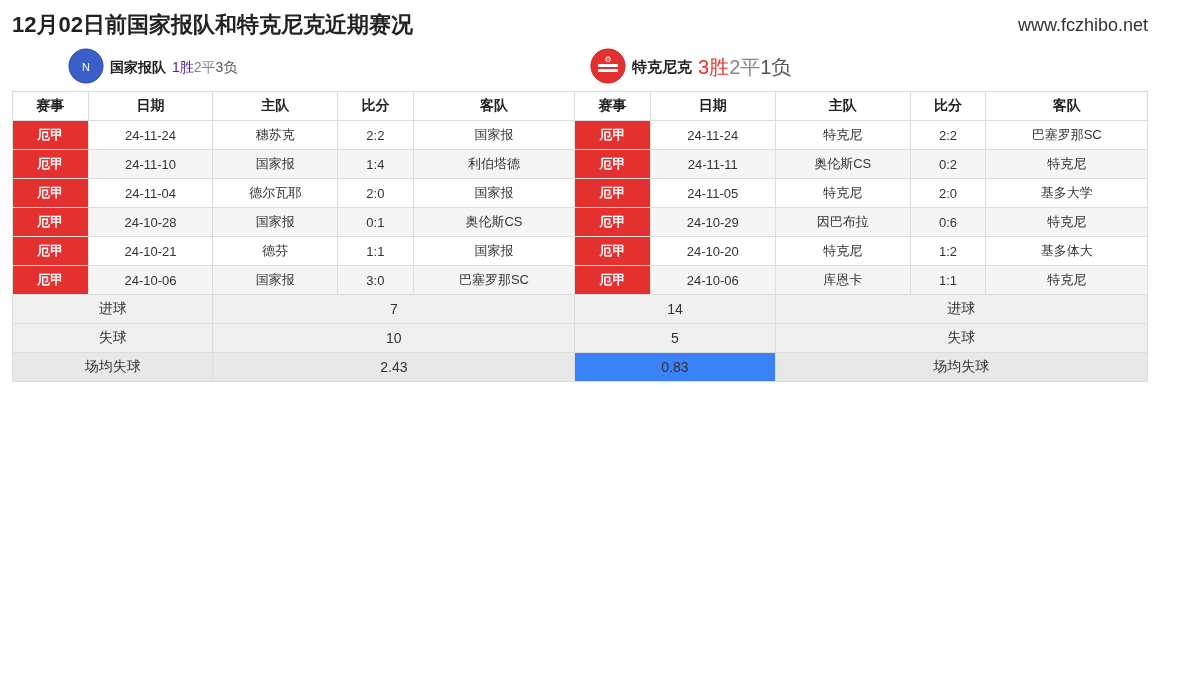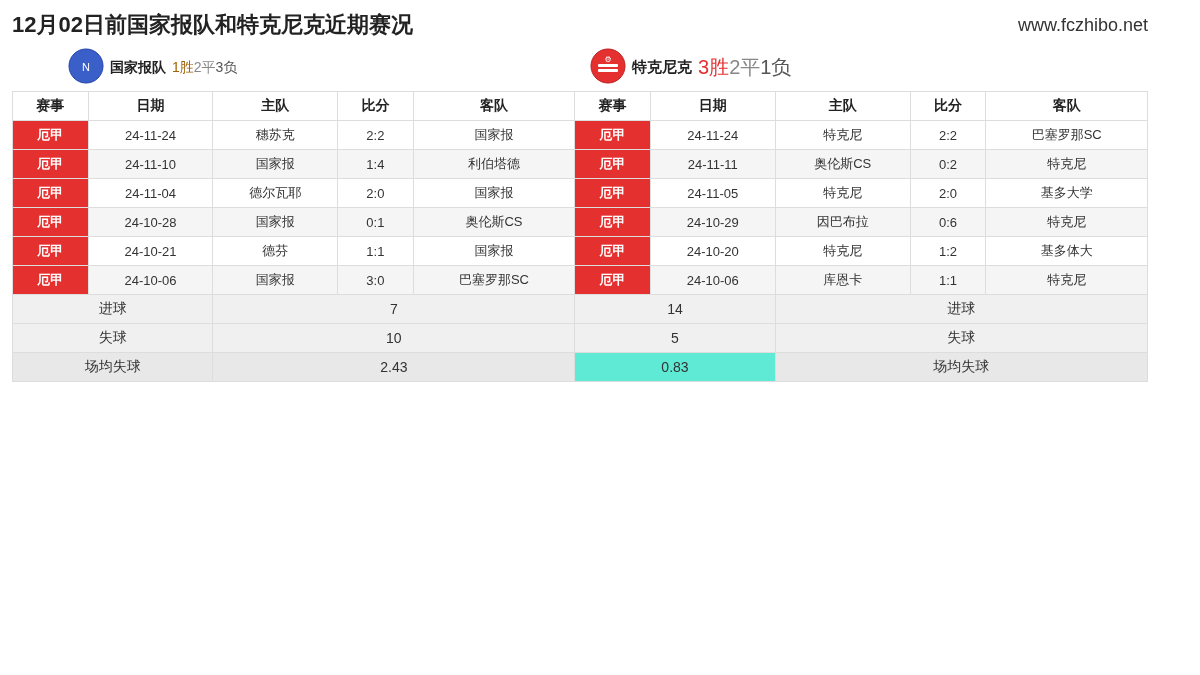--- a/index.html
+++ b/index.html
@@ -73,21 +73,21 @@
       <div style="width:50px;"></div>
 
       <div>
         <svg width="36" height="36" viewBox="0 0 36 36">
           <circle cx="18" cy="18" r="17" fill="#3a5fc8" stroke="#2244aa" stroke-width="1"></circle>
           <text x="18" y="23" text-anchor="middle" fill="#fff" font-size="11" font-family="Arial">N</text>
         </svg>
       </div>
       <span style="font-size:14px;font-weight:bold;color:#222;">国家报队</span>
       <span style="font-size:14px;">
-        <span style="color:#a16207;">1胜</span><span style="color:#888;">2平</span><span style="color:#555;">3负</span>
+        <span style="color:#4c1d95;">1胜</span><span style="color:#888;">2平</span><span style="color:#555;">3负</span>
       </span>
     </div>
 
     <div style="flex:1; display:flex; align-items:center; gap:6px; justify-content:flex-start; padding-left:20px;">
       <div>
         <svg width="36" height="36" viewBox="0 0 36 36">
           <circle cx="18" cy="18" r="17" fill="#e53030" stroke="#bb2020" stroke-width="1"></circle>
           <text x="18" y="14" text-anchor="middle" fill="#fff" font-size="8" font-family="Arial">⚙</text>
           <rect x="8" y="16" width="20" height="3" fill="#fff" rx="1"></rect>
           <rect x="8" y="21" width="20" height="3" fill="#fff" rx="1"></rect>
@@ -199,18 +199,18 @@
   </tr>
         <tr>
     <td colspan="2" style="background:#f0f0f0;font-size:14px;">失球</td>
     <td colspan="3" style="background:#f0f0f0;font-size:14px;">10</td>
     <td colspan="2" style="background:#f0f0f0;font-size:14px;">5</td>
     <td colspan="3" style="background:#f0f0f0;font-size:14px;">失球</td>
   </tr>
         <tr>
     <td colspan="2" style="background:#e8e8e8;font-size:14px;">场均失球</td>
     <td colspan="3" style="background:#e8e8e8;font-size:14px;">2.43</td>
-    <td colspan="2" style="background:#5eead4;font-size:14px;">0.83</td>
+    <td colspan="2" style="background:#3b82f6;font-size:14px;">0.83</td>
     <td colspan="3" style="background:#e8e8e8;font-size:14px;">场均失球</td>
   </tr>
       </tbody>
   </table>
 </div>
 
 </body></html>

